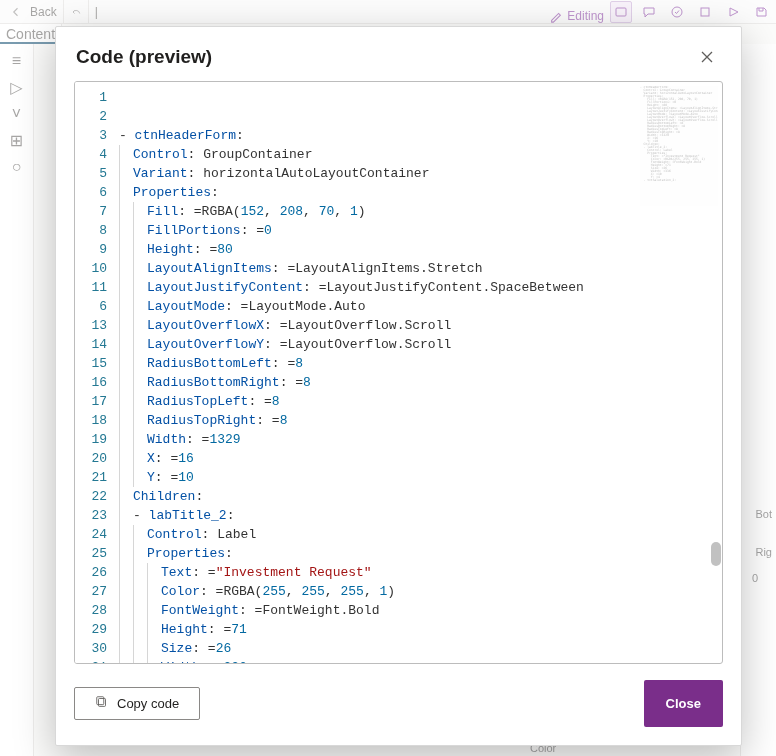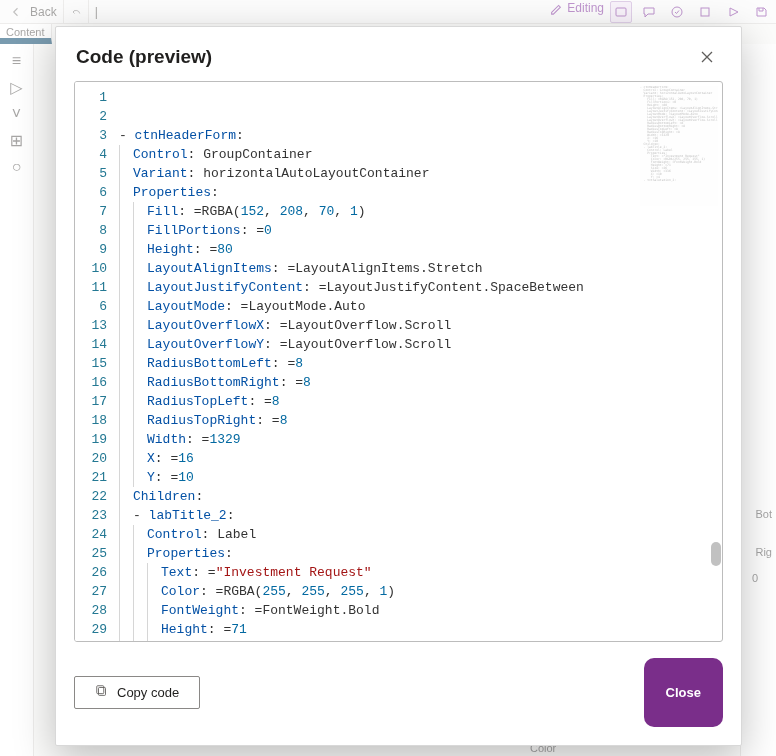--- a/index.html
+++ b/index.html
@@ -26,22 +26,22 @@
     font-size: 12px; color: #605e5c;
     padding: 0 4px;
   }
   .bg-tool-item { display:inline-flex; align-items:center; gap:8px; padding:0 6px; height:100%; border-right:1px solid #e1dfdd;}
   .bg-tool-item svg { opacity:.7 }
   .bg-right-icons { margin-left:auto; display:flex; gap:6px; color:#8a3ea5; }
   .bg-right-icons .ico { width:22px; height:22px; display:flex;align-items:center;justify-content:center;border:1px solid transparent;}
   .bg-right-icons .ico.active{ border:1px solid #c7a9d6; background:#f2e8f6; border-radius:2px;}
   .bg-tab {
     position:absolute; top:24px; left:0; height:20px;
-    font-size:11px; color:#605e5c; padding:2px 6px;
-    border-right:1px solid #e1dfdd; border-bottom:6px solid #0c4a6e;
+    font-size:14px; color:#605e5c; padding:2px 6px;
+    border-right:1px solid #e1dfdd; border-bottom:2px solid #0c4a6e;
     background:#fff;
   }
   .bg-leftrail{
     position:absolute; top:44px; left:0; bottom:0; width:34px;
     background:#fff; border-right:1px solid #e1dfdd;
     display:flex; flex-direction:column; align-items:center; gap:8px;
     padding-top:8px; color:#605e5c;
   }
   .bg-rightpanel{
     position:absolute; top:44px; right:0; bottom:0; width:36px;
@@ -153,23 +153,23 @@
     background:#fff;
     padding:7px 20px;
     font-size:13px; color:#201f1e;
     border-radius:2px; cursor:pointer;
   }
   .btn-close{
     margin-left:auto;
     background:#7a2e8a;
     color:#fff;
     border:0;
-    padding:27px 22px;
+    padding:16px 22px;
     font-size:13px; font-weight:600;
-    border-radius:10px; cursor:pointer;
+    border-radius:2px; cursor:pointer;
   }
 
   
   .peek-label{ position:absolute; font-size:11px; color:#5a5a5a; }
 </style>
 </head>
 <body>
 
 <div class="bg-app">
   <div class="bg-toolbar">
@@ -179,21 +179,21 @@
         </svg>
       <span>Back</span>
     </span>
     <span class="bg-tool-item">
       <svg width="12" height="12" viewBox="0 0 16 16">
           <path d="M4 8a5 5 0 0 1 9 2M4 8l2-2M4 8l2 2" stroke="#605e5c" fill="none" stroke-width="1.2"></path>
         </svg>
     </span>
     <span class="bg-tool-item" style="border-right:0">|</span>
     <span class="bg-right-icons">
-      <span style="color:#8a3ea5;display:inline-flex;align-items:flex-start;gap:4px">
+      <span style="color:#8a3ea5;display:inline-flex;align-items:flex-end;gap:4px">
         <svg width="14" height="14" viewBox="0 0 16 16">
             <path d="M3 13 11 5l2 2-8 8H3v-2z" stroke="#8a3ea5" fill="none" stroke-width="1.2"></path>
           </svg>
         <span>Editing</span>
       </span>
       <span class="ico active">
           <svg width="14" height="14">
             <rect x="2" y="3" width="10" height="8" rx="1" stroke="#8a3ea5" fill="none"></rect>
           </svg>
         </span>

